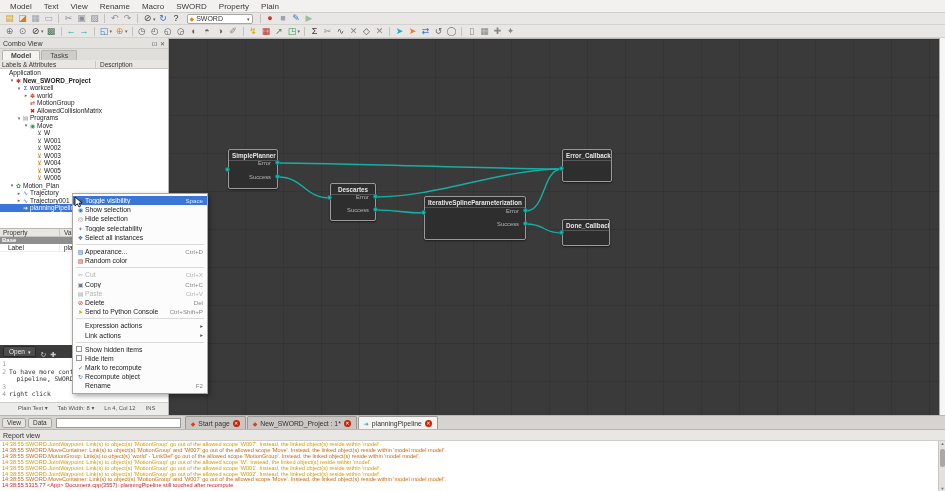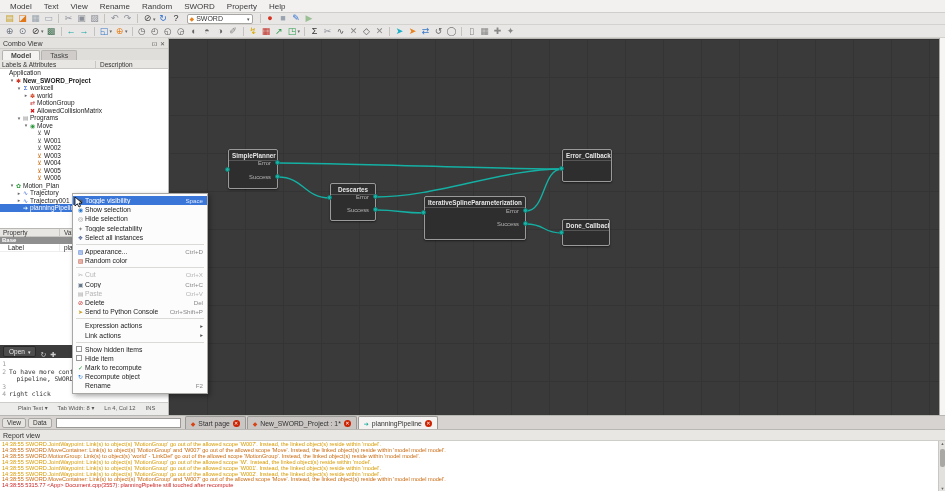--- a/index.html
+++ b/index.html
@@ -107,24 +107,24 @@
 </style>
 </head>
 <body>
 
 <div class="window">
   <div class="menubar" id="menubar">
       <span class="mitem">Model</span>
       <span class="mitem">Text</span>
       <span class="mitem">View</span>
       <span class="mitem">Rename</span>
-      <span class="mitem">Random</span>
+      <span class="mitem">Macro</span>
       <span class="mitem">SWORD</span>
       <span class="mitem">Property</span>
-      <span class="mitem">Help</span>
+      <span class="mitem">Plain</span>
     </div>
   <div class="toolbar toolbar1" id="toolbar1">
       <span class="tbico" style="color: rgb(201, 162, 39);">▤</span>
       <span class="tbico" style="color: rgb(224, 120, 24);">◪</span>
       <span class="tbico" style="color: rgb(154, 164, 176);">▦</span>
       <span class="tbico" style="color: rgb(154, 164, 176);">▭</span>
       <span class="tbsep"></span>
       <span class="tbico" style="color: rgb(138, 143, 152);">✂</span>
       <span class="tbico" style="color: rgb(138, 143, 152);">▣</span>
       <span class="tbico" style="color: rgb(138, 143, 152);">▨</span>

